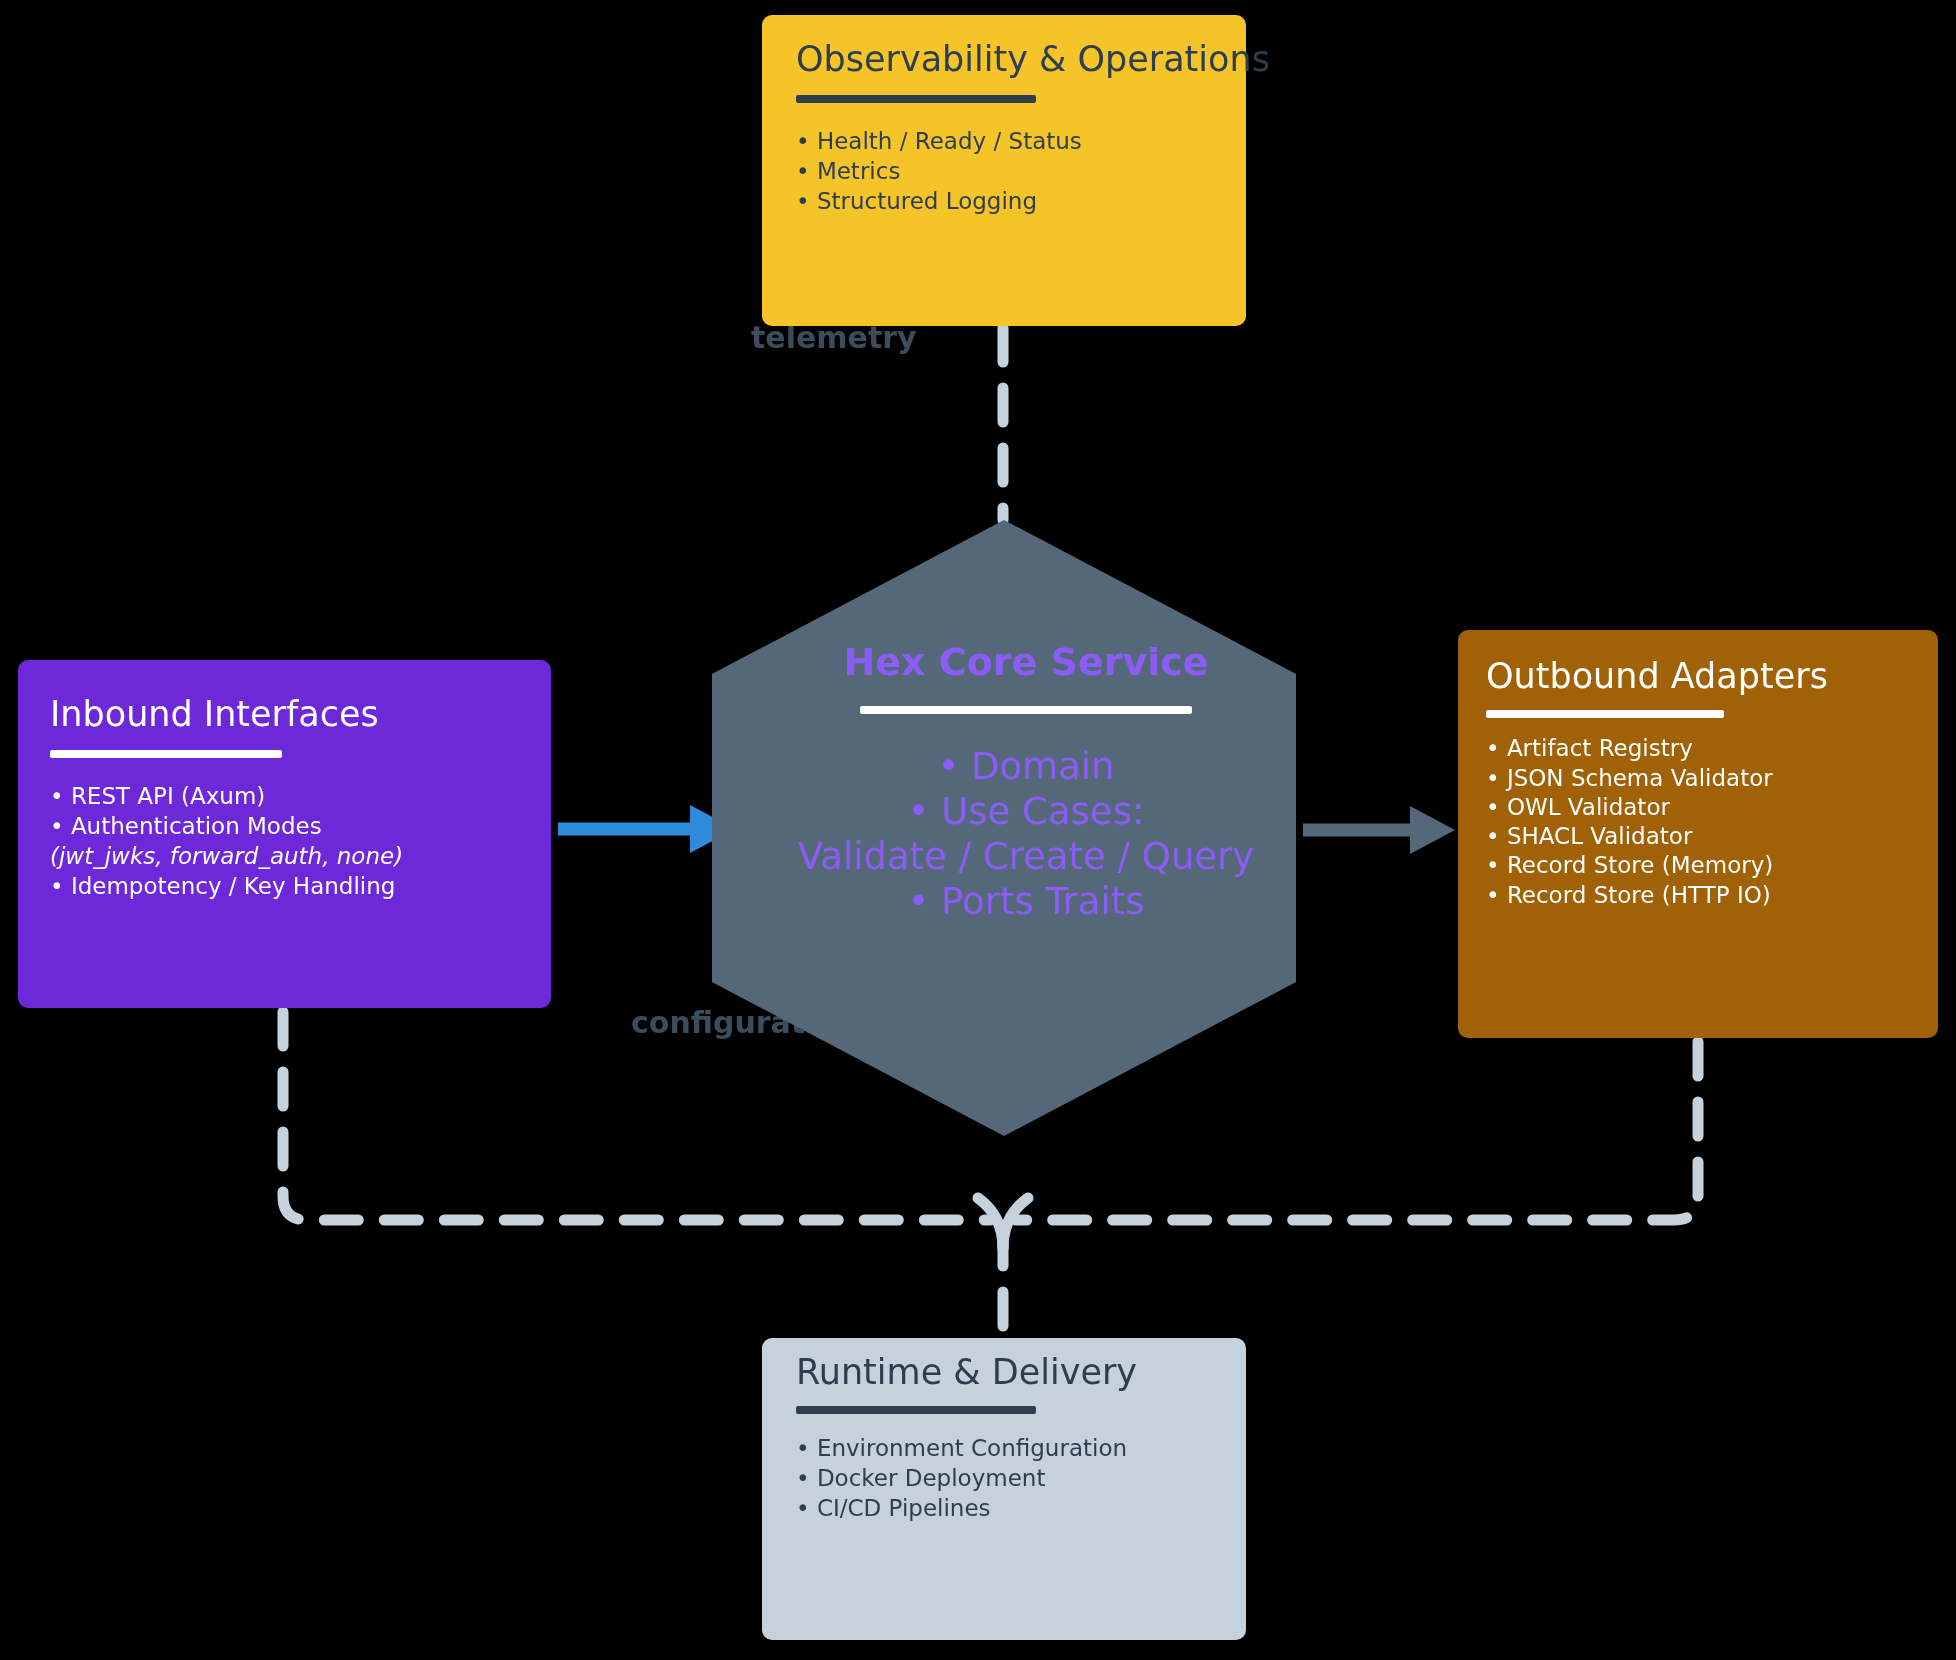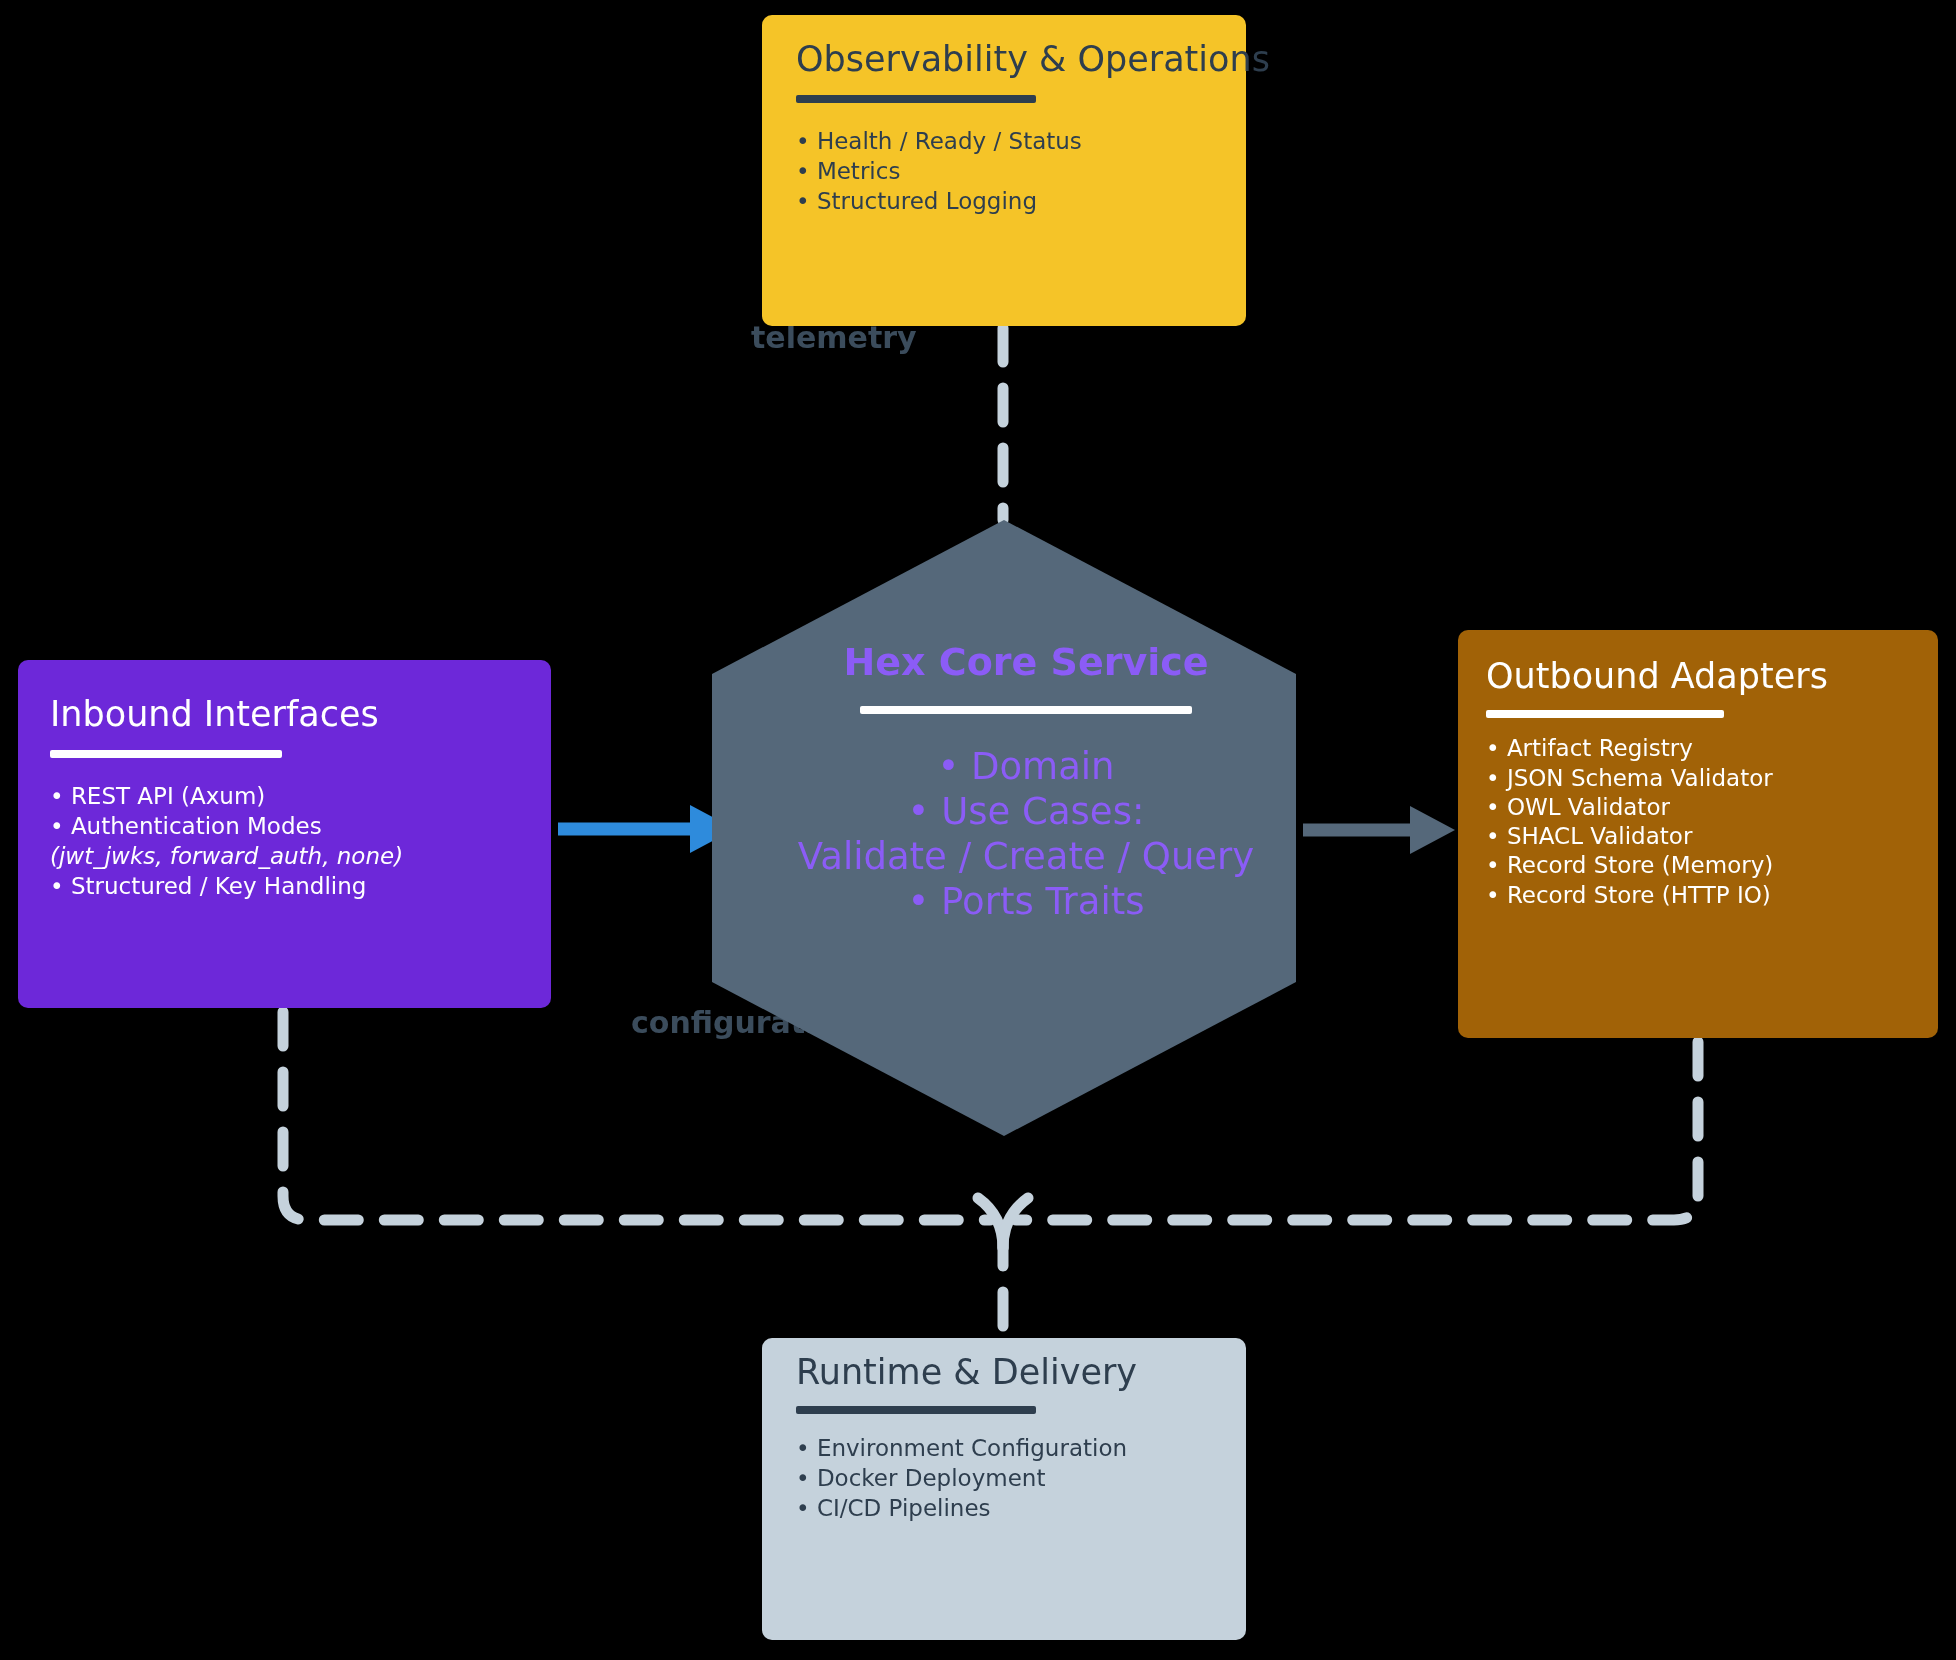--- a/index.html
+++ b/index.html
@@ -188,21 +188,21 @@
     </div>
   </div>
 
   <div class="node" id="inbound">
     <div class="title">Inbound Interfaces</div>
     <div class="divider"></div>
     <div class="bullets">
       <div>• REST API (Axum)</div>
       <div>• Authentication Modes</div>
       <div class="italic">(jwt_jwks, forward_auth, none)</div>
-      <div>• Structured / Key Handling</div>
+      <div>• Idempotency / Key Handling</div>
     </div>
   </div>
 
   <div id="hexagon">
     <div class="hexshape"></div>
     <div class="hexcontent">
       <div class="hextitle">Hex Core Service</div>
       <div class="hexdivider"></div>
       <div class="hexlines">
         <div>• Domain</div>

